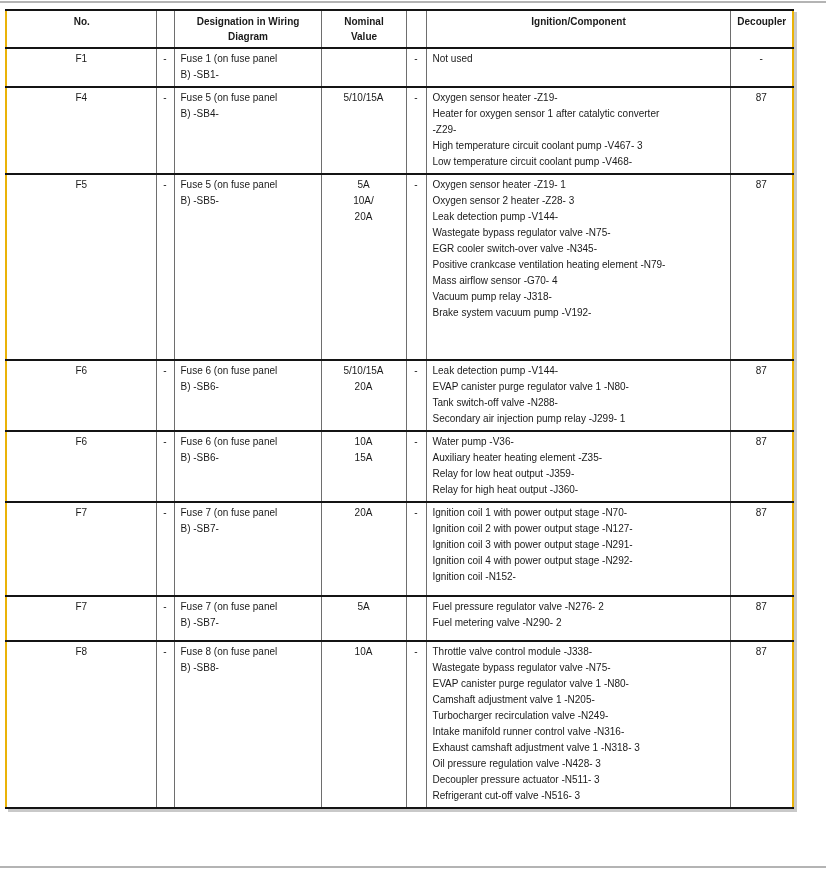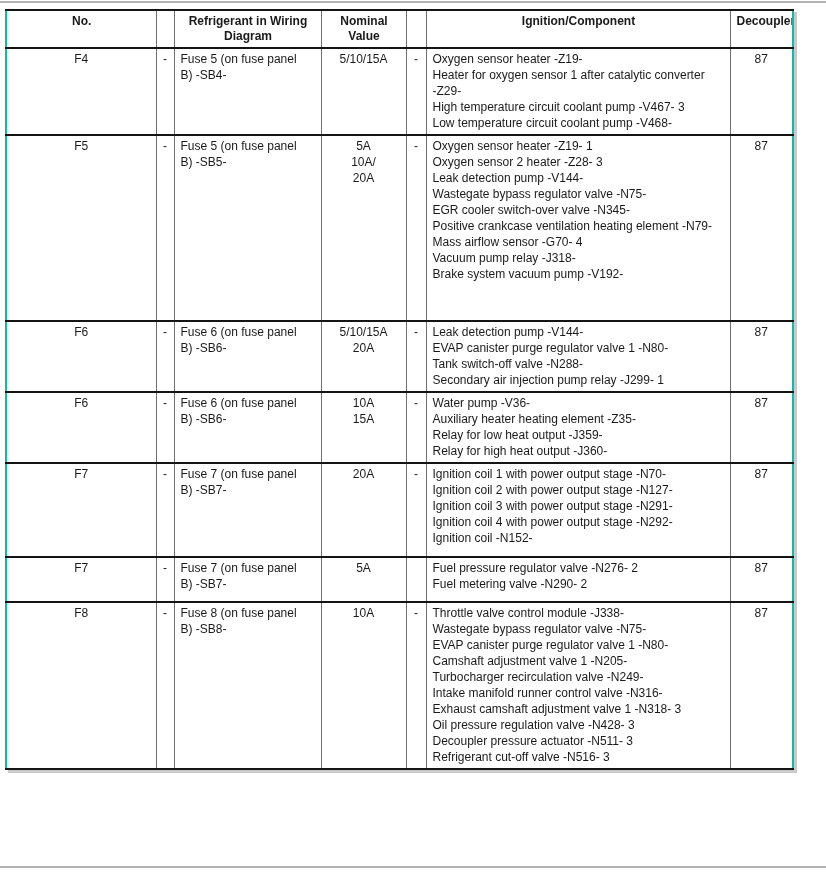--- a/index.html
+++ b/index.html
@@ -29,23 +29,23 @@
   .rule-bottom { top: 866px; }
 
   table.fuse-table {
     position: absolute;
     left: 5px;
     top: 9px;
     width: 787px;
     border-collapse: collapse;
     table-layout: fixed;
     background: #ffffff;
-    border: 2px solid #14b8a6;
+    border: 2px solid #eab308;
     box-shadow: 3px 3px 0 #c9c9c9;
-    font-size: 12px;
+    font-size: 10px;
     line-height: 16px;
   }
   col.c-no   { width: 150px; }
   col.c-d1   { width: 18px; }
   col.c-des  { width: 147px; }
   col.c-nom  { width: 85px; }
   col.c-d2   { width: 20px; }
   col.c-fun  { width: 304px; }
   col.c-term { width: 63px; }
 
@@ -102,30 +102,40 @@
         <col class="c-des">
         <col class="c-nom">
         <col class="c-d2">
         <col class="c-fun">
         <col class="c-term">
     </colgroup>
     <thead>
       <tr class="hr">
         <th>No.</th>
         <th></th>
-        <th>Refrigerant in Wiring
+        <th>Designation in Wiring
 Diagram</th>
         <th>Nominal
 Value</th>
         <th></th>
         <th>Ignition/Component</th>
         <th>Decoupler</th>
       </tr>
     </thead>
     <tbody>
+      <tr class="r0">
+        <td class="no">F1</td>
+        <td class="dash">-</td>
+        <td class="des">Fuse 1 (on fuse panel
+B) -SB1-</td>
+        <td class="nom"></td>
+        <td class="dash">-</td>
+        <td class="fun">Not used</td>
+        <td class="term">-</td>
+      </tr>
       <tr class="r3">
         <td class="no">F4</td>
         <td class="dash">-</td>
         <td class="des">Fuse 5 (on fuse panel
 B) -SB4-</td>
         <td class="nom">5/10/15A</td>
         <td class="dash">-</td>
         <td class="fun">Oxygen sensor heater -Z19-
 Heater for oxygen sensor 1 after catalytic converter
 -Z29-

